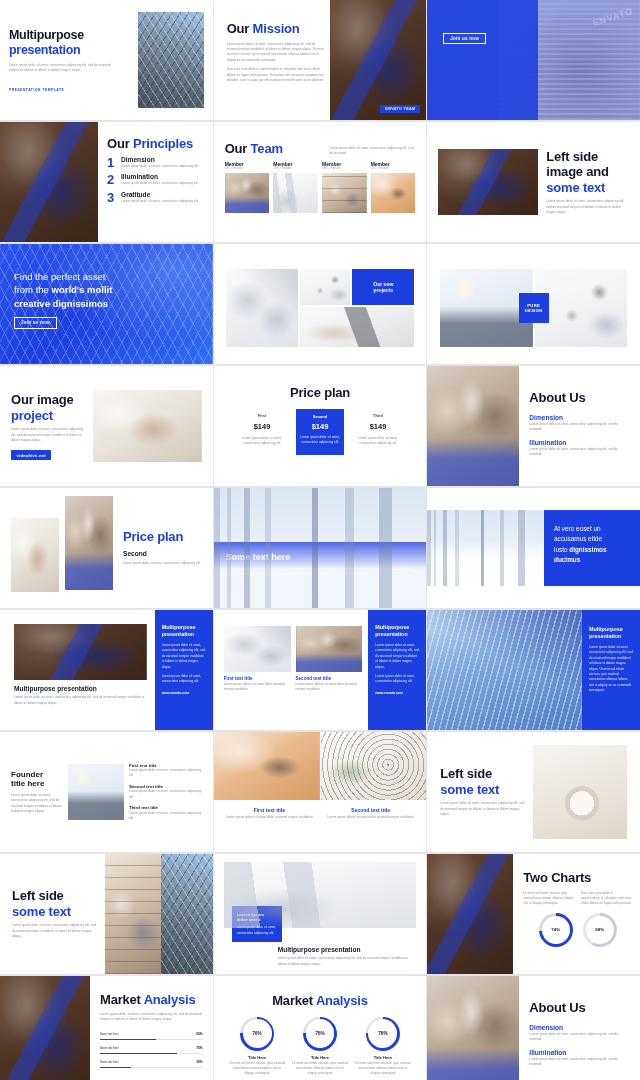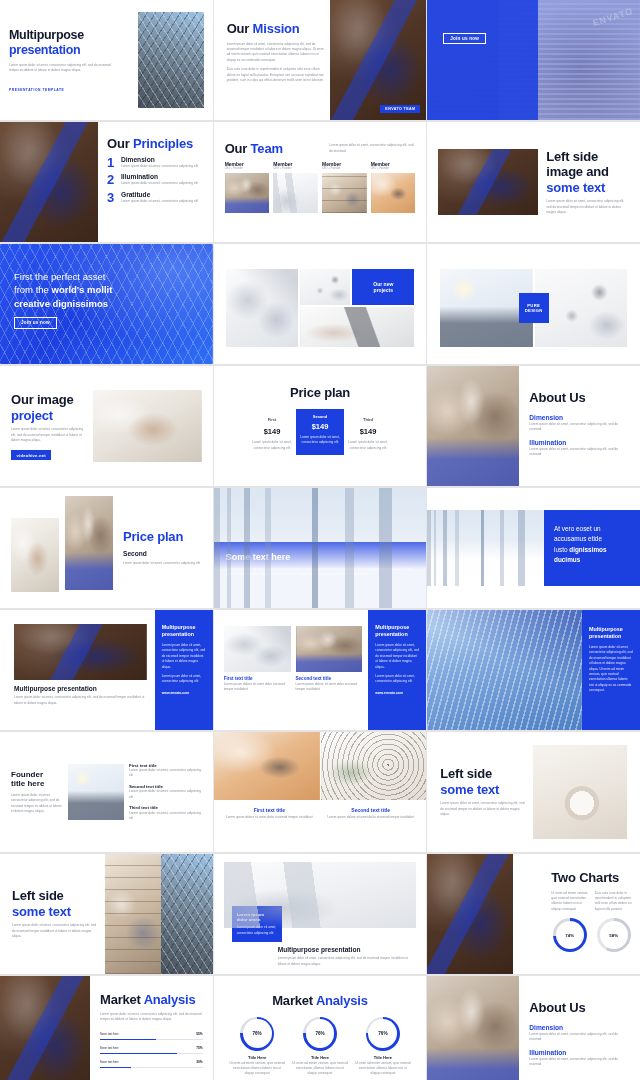--- a/index.html
+++ b/index.html
@@ -241,21 +241,21 @@
   
   .prin-row { display:flex; align-items:flex-start; gap:5px; margin-top:4px; }
   .prin-num { font-size:13px; font-weight:700; color:#1c3fe0; line-height:1; width:9px; }
 
   
   .team-grid { display:flex; gap:4px; margin-top:4px; }
   .team-card { flex:1; }
   .team-photo { height:40px; width:100%; }
 
   
-  .price-cols { display:flex; align-items:center; justify-content:center; }
+  .price-cols { display:flex; align-items:flex-start; justify-content:center; gap:10px; }
   .price-col { width:48px; text-align:center; }
   .price-col.feat { background:#1c3fe0; padding:5px 4px 10px; margin-top:-4px; }
 
   
   .donut { border-radius:50%; }
   .donut-lbl {
     position:absolute; inset:0; display:flex; align-items:center; justify-content:center;
     font-size:5px; font-weight:700; color:#12182b;
   }
   .bar-wrap { margin-top:3px; }
@@ -336,21 +336,21 @@
           <div>
               <div class="h-sm">Gratitude</div>
           <div class="body-xs">Lorem ipsum dolor sit amet, consectetur adipiscing elit</div>
             </div>
         </div>
       </div>
     </div>
   </div>
 
   <div class="slide">
-    <div class="row" style="align-items:center;justify-content:space-between;padding:12px 2px 0;">
+    <div class="row" style="align-items:flex-end;justify-content:space-between;padding:12px 2px 0;">
       <div class="h-lg">
         <span>Our</span>
         <span class="blue">Team</span>
       </div>
       <div class="body-xs" style="width:86px;">Lorem ipsum dolor sit amet, consectetur adipiscing elit, sed do eiusmod</div>
     </div>
     <div class="team-grid" style="padding:0 2px;">
       <div class="team-card">
         <div class="h-sm" style="font-size:5px;">Member</div>
         <div class="body-xxs">CEO + Founder</div>
@@ -382,21 +382,21 @@
         <div class="h-lg">image and</div>
         <div class="h-lg blue">some text</div>
         <div class="body-xs" style="margin-top:4px;">Lorem ipsum dolor sit amet, consectetur adipiscing elit, sed do eiusmod tempor incididunt ut labore et dolore magna aliqua.</div>
       </div>
     </div>
   </div>
 
   <div class="slide flush ph ph-blue-arch">
     <div style="position:relative;z-index:3;padding:26px 0 0 14px;">
       <div class="white" style="font-size:9.5px;line-height:1.42;font-weight:400;">
-        <div>First the perfect asset</div>
+        <div>Find the perfect asset</div>
         <div><span>from the </span><b>world's mollit</b></div>
         <div style="font-weight:700;">creative dignissimos</div>
       </div>
       <div class="btn-outline" style="margin-top:6px;">Join us now</div>
     </div>
   </div>
 
   <div class="slide">
     <div class="row" style="height:78px;margin-top:18px;gap:2px;padding:0 3px;">
       <div class="ph ph-white-desk" style="width:72px;"></div>
@@ -640,21 +640,21 @@
         <div class="body-xs body-w" style="margin-top:3px;">Lorem ipsum dolor sit amet, consectetur adipiscing elit</div>
       </div>
     </div>
     <div style="padding:18px 10px 0 64px;">
       <div class="h-sm">Multipurpose presentation</div>
       <div class="body-xs" style="margin-top:2px;">Lorem ipsum dolor sit amet, consectetur adipiscing elit, sed do eiusmod tempor incididunt ut labore et dolore magna aliqua.</div>
     </div>
   </div>
 
   <div class="slide flush">
-    <div class="row" style="height:100%;gap:28px;">
+    <div class="row" style="height:100%;">
       <div class="ph ph-desk" style="width:86px;height:100%;"></div>
       <div class="col fill" style="padding:16px 8px 0 10px;">
         <div class="h-lg">Two Charts</div>
         <div class="row" style="gap:6px;margin-top:5px;">
           <div class="body-xs fill">Ut enim ad minim veniam, quis nostrud exercitation ullamco laboris nisi ut aliquip consequat</div>
           <div class="body-xs fill">Duis aute irure dolor in reprehenderit in voluptate velit esse cillum dolore eu fugiat nulla pariatur</div>
         </div>
         <div class="row" style="gap:10px;margin-top:6px;justify-content:center;">
           <div style="position:relative;width:34px;height:34px;">
             <div class="donut" style="width:34px;height:34px;background:conic-gradient(#1c3fe0 0 74%, #d6d9e1 74% 100%);"></div>

